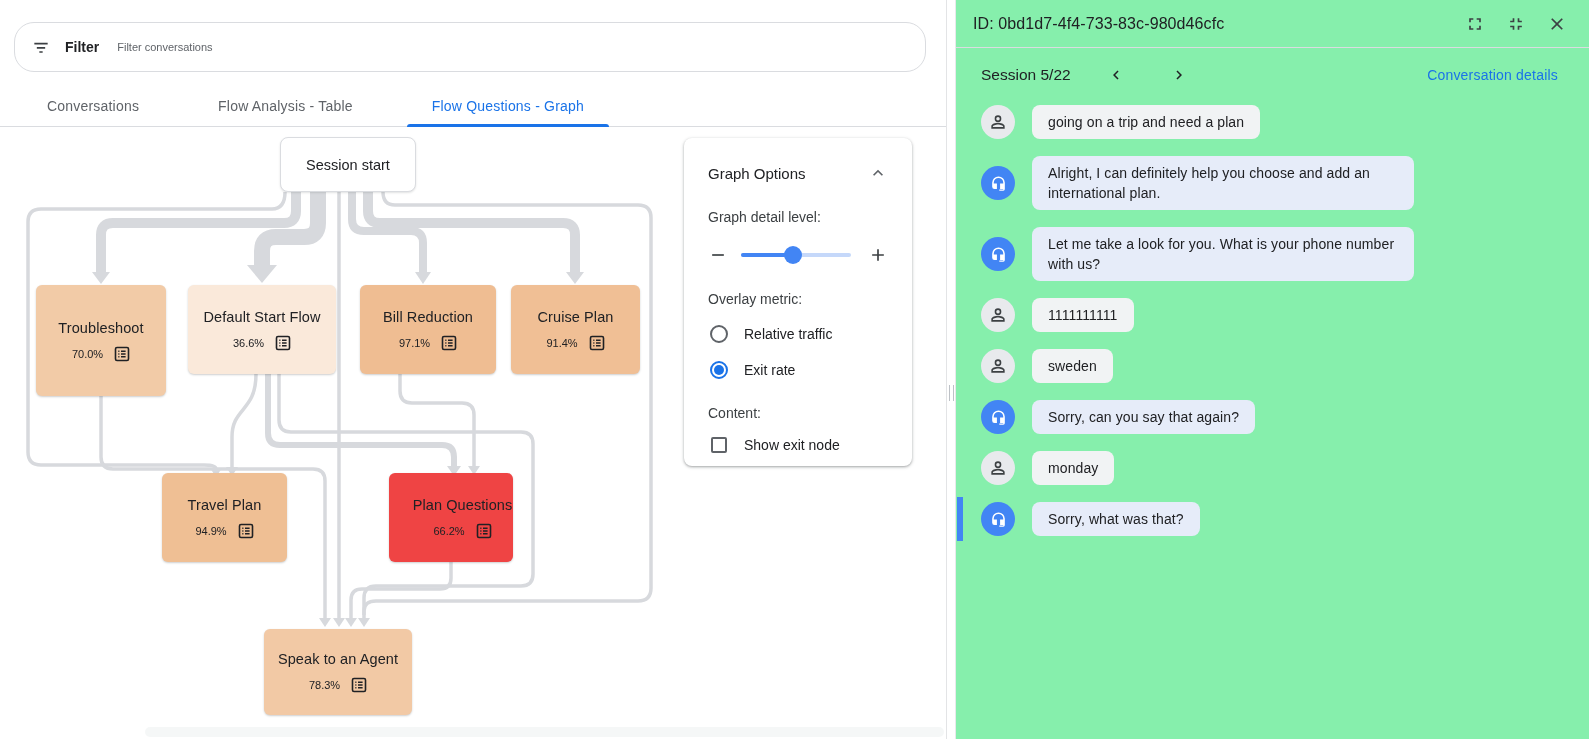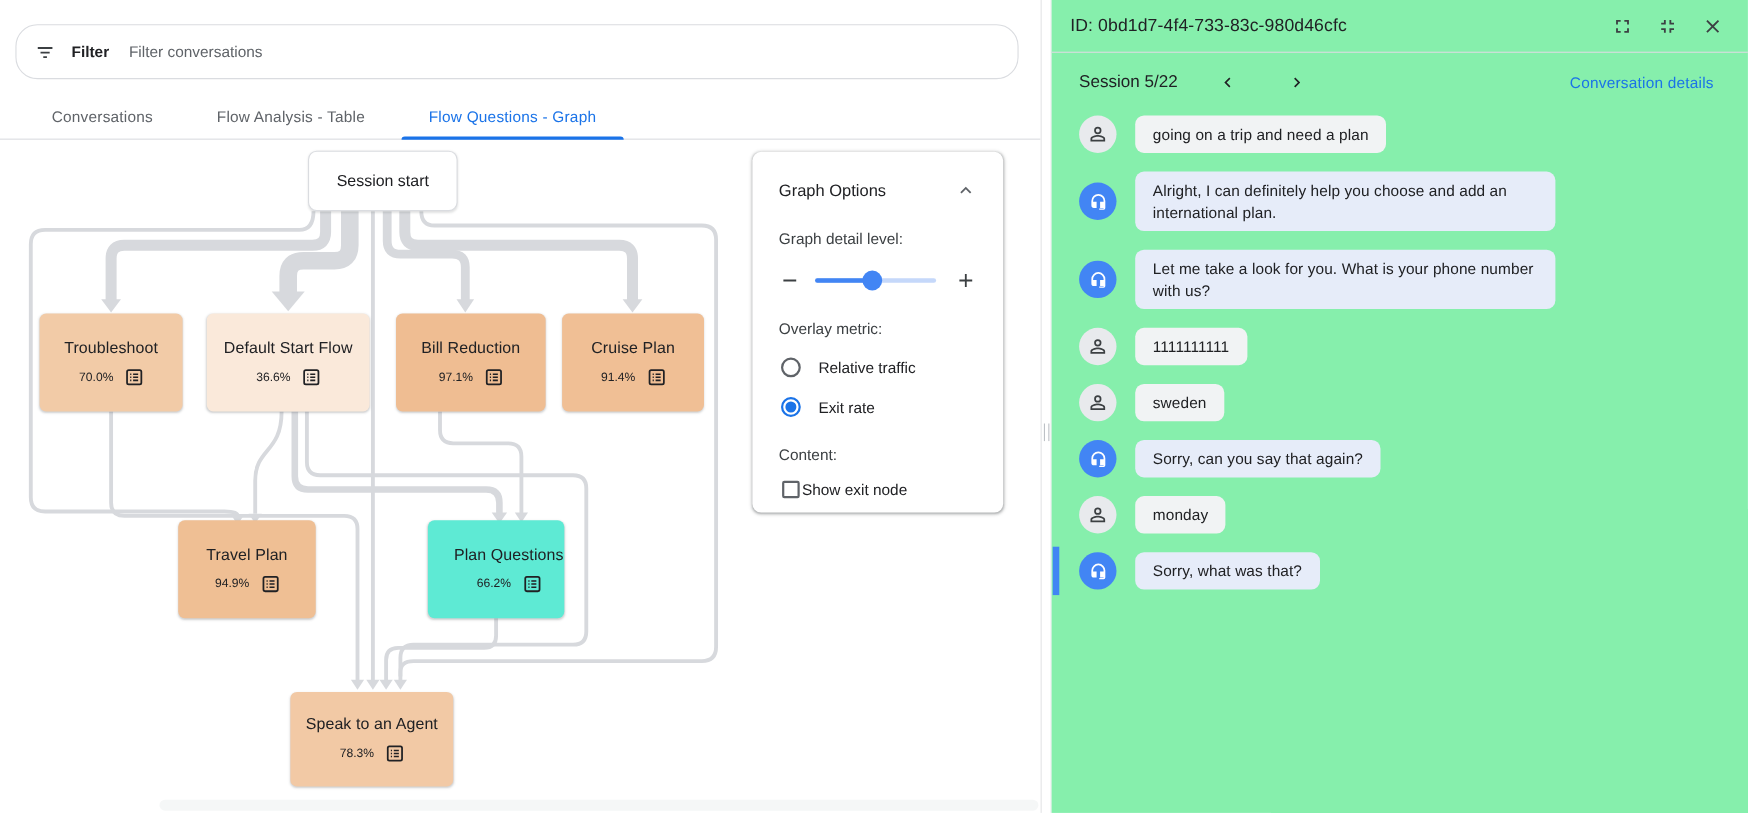--- a/index.html
+++ b/index.html
@@ -7,43 +7,43 @@
     font-family:"Liberation Sans","DejaVu Sans",sans-serif; color:#202124; }
   .app { position:relative; width:1589px; height:739px; }
 
   
   .left-panel { position:absolute; left:0; top:0; width:946px; height:739px; background:#fff; }
 
   .filter-bar { position:absolute; left:14px; top:22px; width:912px; height:50px;
     border:1px solid #DADCE0; border-radius:20px; display:flex; align-items:center; padding:0 16px; cursor:text; }
   .filter-bar .f-icon { width:20px; height:20px; margin-right:14px; flex:none; }
   .filter-label { font-weight:bold; font-size:14px; color:#202124; margin-right:18px; }
-  .filter-placeholder { font-size:14px; color:#5F6368; }
+  .filter-placeholder { font-size:11px; color:#5F6368; }
 
   .tabs { position:absolute; left:0; top:86px; width:946px; height:41px; border-bottom:1px solid #DADCE0;
-    display:flex; align-items:stretch; padding-left:22px; }
+    display:flex; align-items:stretch; padding-left:22px;gap:21px; }
   .tab { position:relative; display:flex; align-items:center; padding:0 25px; margin-right:8px;
     font-size:14px; color:#5F6368; font-weight:500; letter-spacing:.2px; cursor:pointer; }
   .tab.active { color:#1A73E8; }
   .tab.active::after { content:""; position:absolute; left:0; right:0; bottom:-1px; height:3px;
     background:#1A73E8; border-radius:3px 3px 0 0; }
 
   .graph-area { position:absolute; left:0; top:127px; width:946px; height:612px; overflow:hidden; }
   .edges-svg { position:absolute; left:0; top:0; }
 
   .gnode { position:absolute; border-radius:6px; box-shadow:0 1px 2px rgba(60,64,67,.25);
     display:flex; flex-direction:column; align-items:center; justify-content:center; gap:10px; cursor:pointer; }
   .gnode .nlabel { font-size:14.5px; color:#202124; letter-spacing:.1px; }
   .gnode .pct-row { display:flex; align-items:center; gap:11px; }
   .gnode .pct { font-size:11px; color:#202124; }
   .gnode .list-icon { width:16px; height:16px; cursor:pointer; }
   .start-node { position:absolute; left:280px; top:10px; width:136px; height:55px; background:#fff;
     border:1px solid #DADCE0; border-radius:8px; box-shadow:0 1px 2px rgba(60,64,67,.15);
     display:flex; align-items:center; justify-content:center; font-size:14.5px; cursor:pointer; }
-  .n-troubleshoot { left:36px;  top:158px; width:130px; height:89px; }
+  .n-troubleshoot { left:36px;  top:158px; width:130px; height:111px; }
   .n-dsf          { left:188px; top:158px; width:148px; height:89px; }
   .n-bill         { left:360px; top:158px; width:136px; height:89px; }
   .n-cruise       { left:511px; top:158px; width:129px; height:89px; }
   .n-travel       { left:162px; top:346px; width:125px; height:89px; }
   .n-planq        { left:389px; top:346px; width:124px; height:89px; }
   .n-agent        { left:264px; top:502px; width:148px; height:86px;text-align:right; }
 
   .hscrollbar { position:absolute; left:145px; right:2px; bottom:2px; height:10px;
     background:#F1F3F4; border-radius:5px; opacity:.7; }
 
@@ -59,21 +59,21 @@
   .slider-track { position:relative; width:111px; height:4px; background:#C5D8FA; border-radius:2px; margin:0 17px 0 13px; cursor:pointer; }
   .slider-fill { position:absolute; left:0; top:0; height:4px; width:47%; background:#4285F4; border-radius:2px; }
   .slider-thumb { position:absolute; left:calc(47% - 9px); top:-7px; width:18px; height:18px;
     background:#4285F4; border-radius:50%; cursor:grab; }
   .radio-row { display:flex; align-items:center; gap:16px; margin:18px 0 0 2px; cursor:pointer; }
   .radio { width:18px; height:18px; border-radius:50%; border:2px solid #5F6368; flex:none; position:relative; }
   .radio.checked { border-color:#1A73E8; }
   .radio.checked::after { content:""; position:absolute; left:2px; top:2px; width:10px; height:10px;
     border-radius:50%; background:#1A73E8; }
   .radio-label { font-size:14px; color:#202124; }
-  .check-row { display:flex; align-items:flex-end; gap:2px; margin:16px 0 0 3px; cursor:pointer; }
+  .check-row { display:flex; align-items:flex-end; gap:17px; margin:16px 0 0 3px; cursor:pointer; }
   .checkbox { width:16px; height:16px; border:2px solid #5F6368; border-radius:2px; flex:none; }
 
   
   .divider { position:absolute; left:946px; top:0; width:10px; height:739px; background:#fff;
     border-left:1px solid #E3E4E6; border-right:1px solid #E8E9EB; cursor:col-resize; }
   .divider .grip { position:absolute; left:2px; top:385px; width:5px; height:16px;
     border-left:1.5px solid #BDC1C6; border-right:1.5px solid #BDC1C6; }
 
   
   .right-panel { position:absolute; left:956px; top:0; width:633px; height:739px; background:#86efac; }
@@ -224,21 +224,21 @@
         <span class="nlabel">Travel Plan</span>
         <span class="pct-row">
           <span class="pct">94.9%</span>
           <svg class="list-icon" viewBox="0 0 16 16">
               <rect x="1.5" y="1.5" width="13" height="13" rx="1.5" fill="none" stroke="#202124" stroke-width="1.6"></rect>
               <path d="M4.3 5.2h1.1M7 5.2h4.6M4.3 8h1.1M7 8h4.6M4.3 10.8h1.1M7 10.8h4.6" stroke="#202124" stroke-width="1.4"></path>
             </svg>
         </span>
       </div>
 
-      <div class="gnode n-planq" style="background: #5eead4; padding-left: 23px;">
+      <div class="gnode n-planq" style="background: #ef4444; padding-left: 23px;">
         <span class="nlabel">Plan Questions</span>
         <span class="pct-row">
           <span class="pct">66.2%</span>
           <svg class="list-icon" viewBox="0 0 16 16">
               <rect x="1.5" y="1.5" width="13" height="13" rx="1.5" fill="none" stroke="#202124" stroke-width="1.6"></rect>
               <path d="M4.3 5.2h1.1M7 5.2h4.6M4.3 8h1.1M7 8h4.6M4.3 10.8h1.1M7 10.8h4.6" stroke="#202124" stroke-width="1.4"></path>
             </svg>
         </span>
       </div>
 

